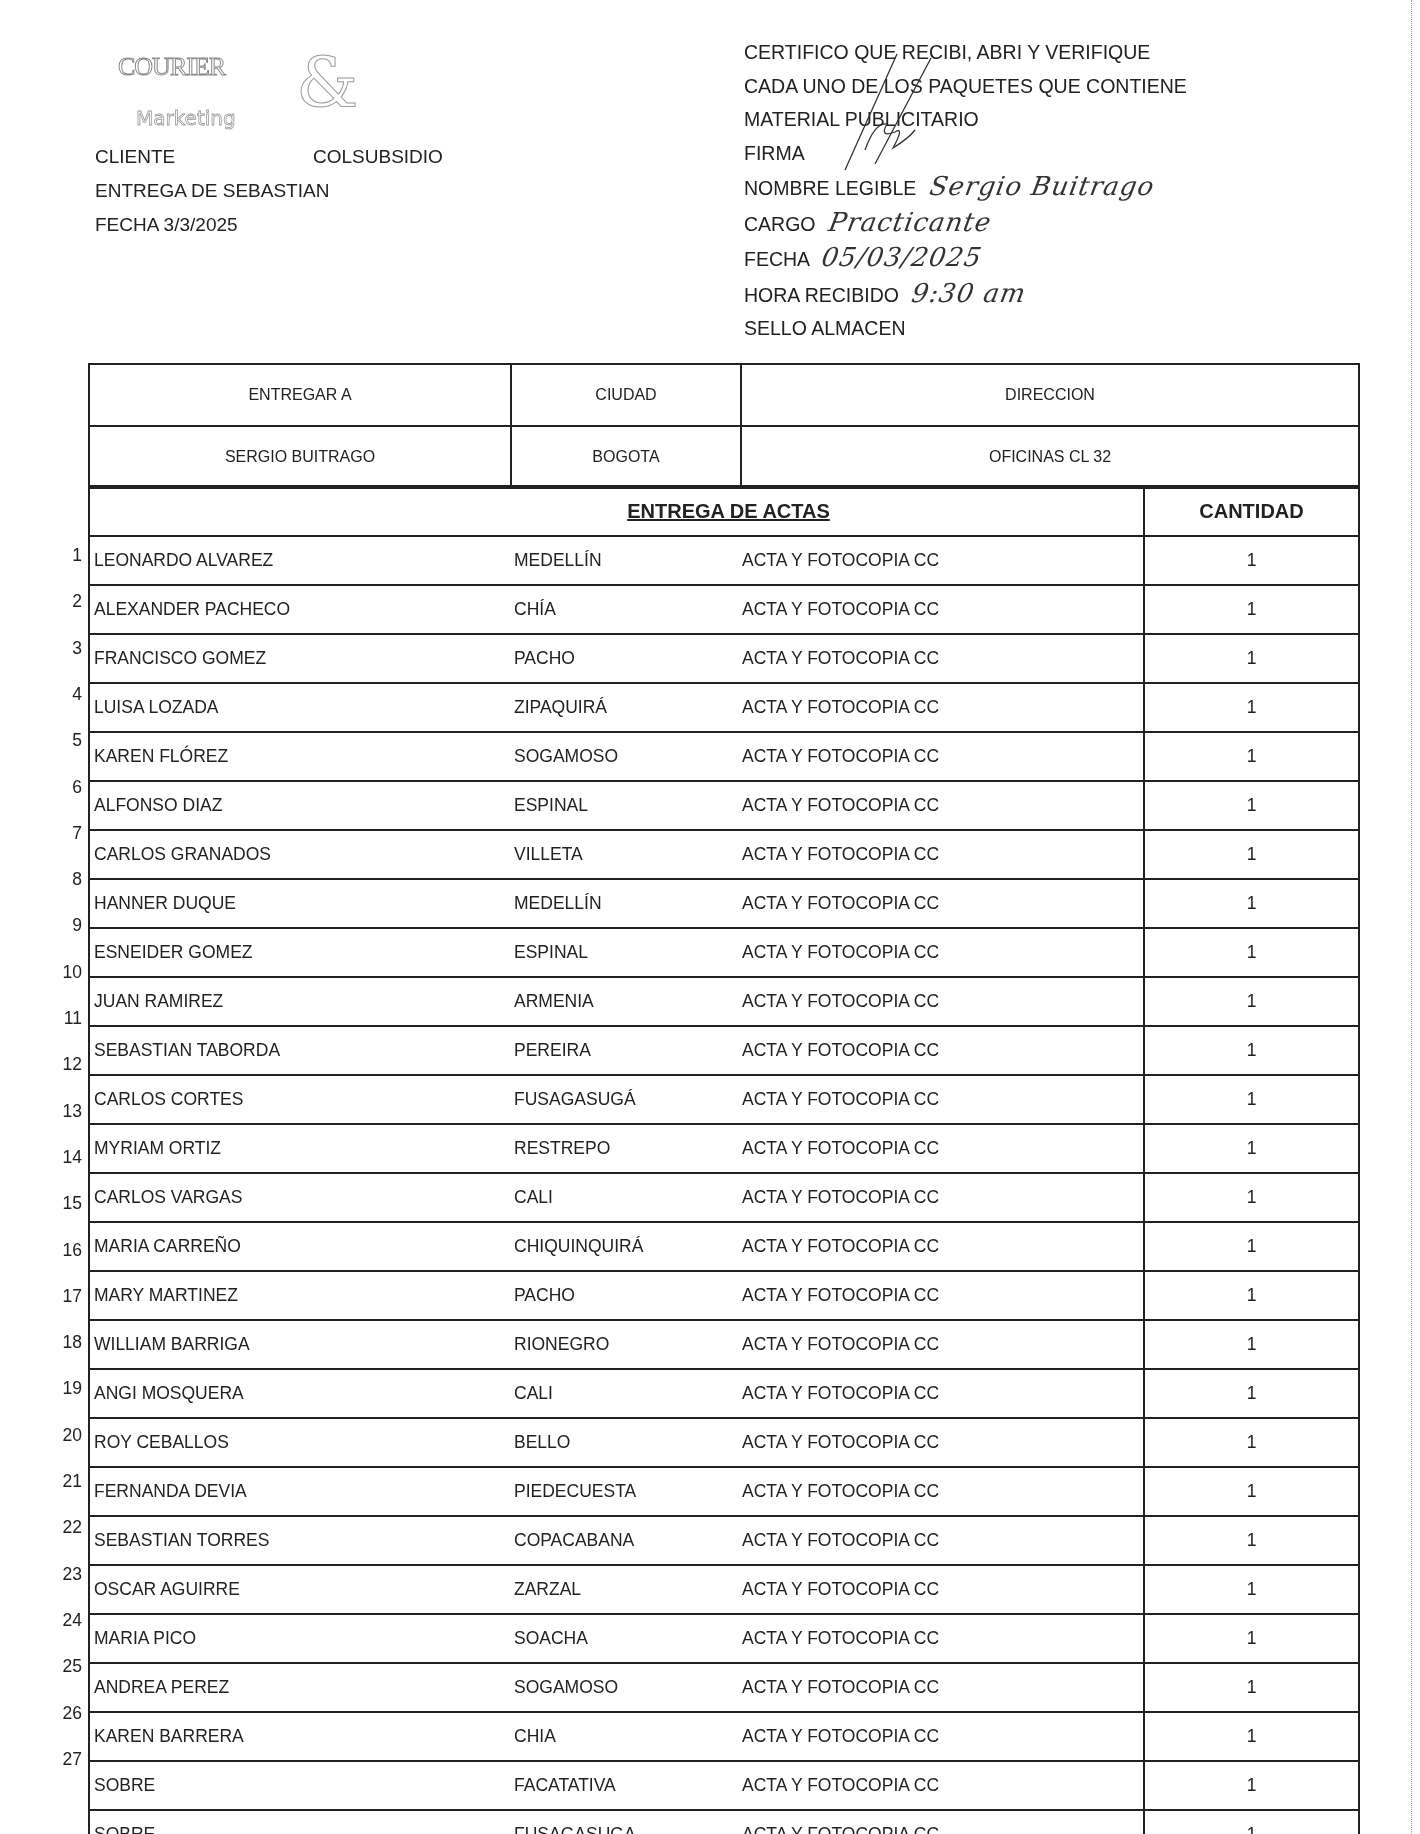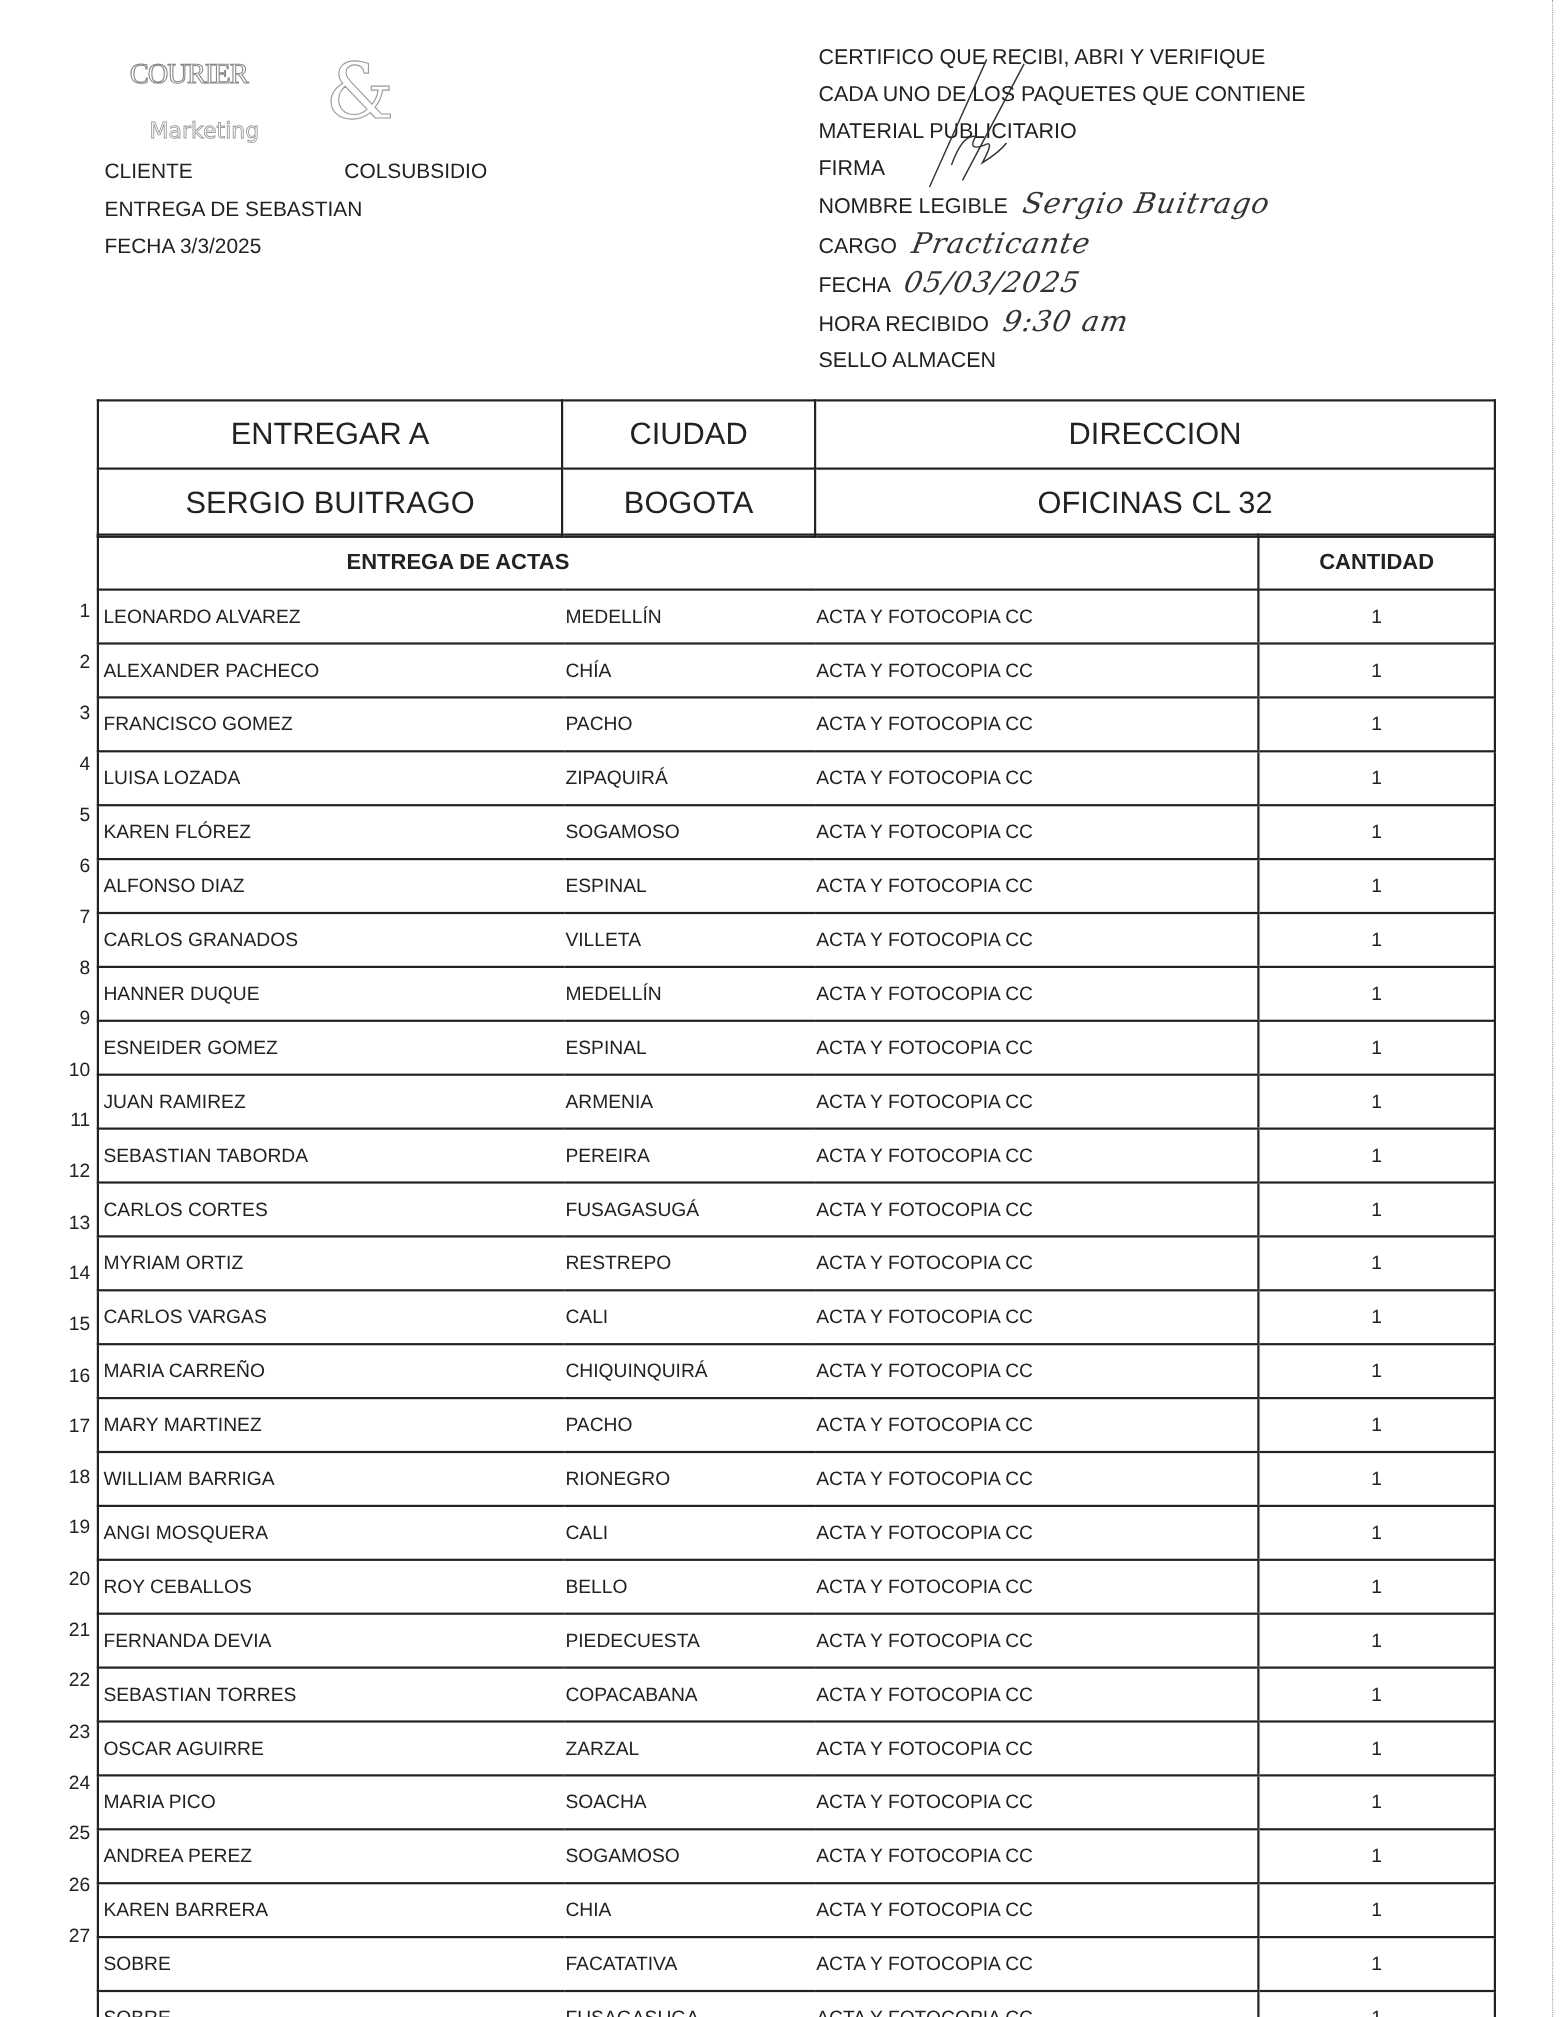--- a/index.html
+++ b/index.html
@@ -39,32 +39,32 @@
       font-family: "DejaVu Serif", serif; font-style: italic; color: #333;
       font-size: 26px; margin-left: 8px; letter-spacing: 1px; transform: skewX(-10deg);
       display: inline-block;
     }
     .signature-scribble {
       position: absolute; left: 835px; top: 52px; width: 110px; height: 120px;
     }
     
     .top-table {
       position: absolute; left: 88px; top: 363px; width: 1272px;
-      border-collapse: collapse; font-size: 28px; color: #222;
+      border-collapse: collapse; font-size: 16px; color: #222;
     }
     .top-table td { border: 2px solid #222; text-align: center; height: 58px; }
     .acts-table {
       position: absolute; left: 88px; top: 485px; width: 1272px;
       border-collapse: collapse; color: #222;
     }
     .acts-table th {
       border: 2px solid #222; font-size: 20px; font-weight: bold; height: 46px;
       text-align: center;
     }
-    .acts-table th.th-entrega { text-align: left; padding-left: 225px; }
+    .acts-table th.th-entrega { text-align: center; padding-left: 225px; text-decoration: underline; }
     .acts-table td { height: 45px; font-size: 17.5px; border-top: 2px solid #222; border-bottom: 2px solid #222; }
     .acts-table td.c-name { padding-left: 4px; border-left: 2px solid #222; width: 418px; }
     .acts-table td.c-city { width: 226px; }
     .acts-table td.c-doc { width: 400px; }
     .acts-table td.c-qty { text-align: center; border-left: 2px solid #222; border-right: 2px solid #222; }
     .row-num {
       position: absolute; left: 50px; width: 32px; text-align: right; font-size: 17.5px; color: #222;
     }
   </style>
 </head>

